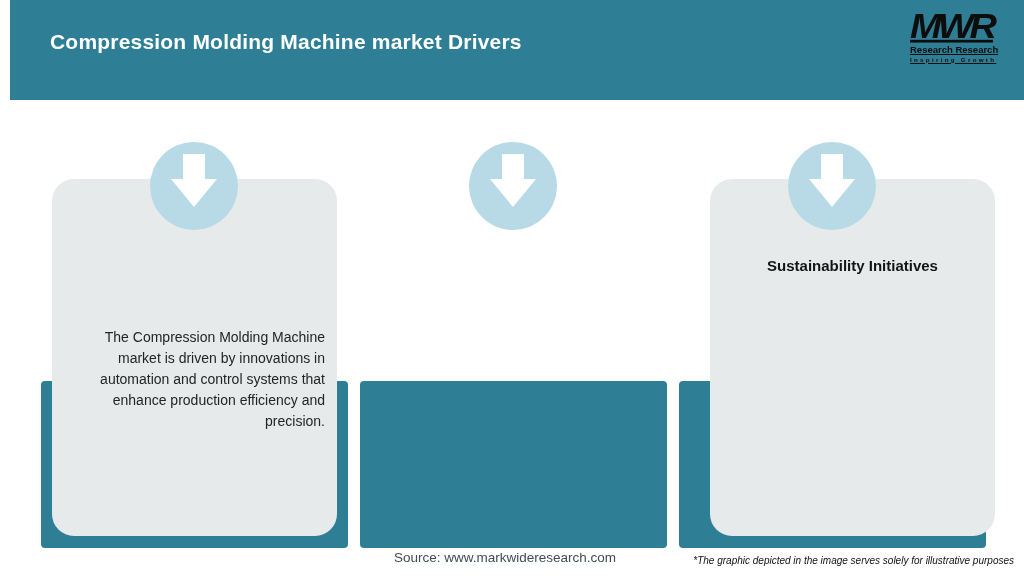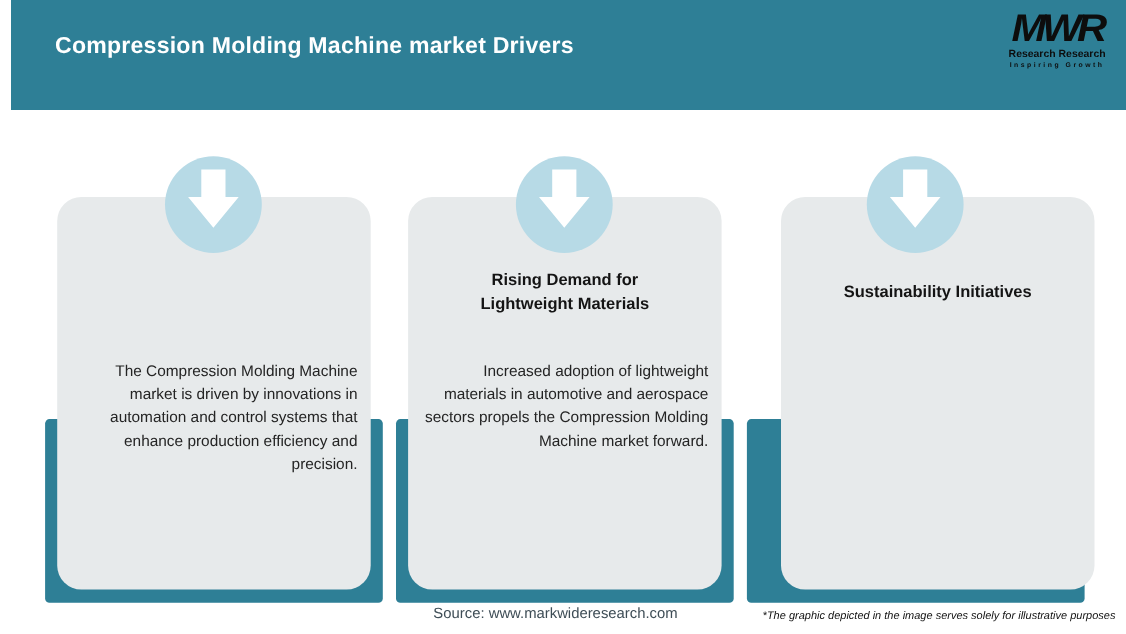--- a/index.html
+++ b/index.html
@@ -35,23 +35,23 @@
     font-weight: bold;
     color: #ffffff;
     letter-spacing: 0.2px;
     white-space: nowrap;
   }
   .brand-logo {
     position: absolute;
     right: 12px;
     top: 8px;
     width: 102px;
-    text-align: center;
     color: #0d0d0d;
     line-height: 1;
+    text-decoration: underline;
   }
   .brand-monogram {
     font-size: 38px;
     font-weight: bold;
     font-style: italic;
     letter-spacing: -4px;
     line-height: 0.95;
     transform: scaleY(0.92);
   }
   .brand-name {
@@ -175,28 +175,20 @@
   <div class="card-backdrop backdrop-2"></div>
 
   <div class="driver-card card-0">
     <div class="card-body">The Compression Molding Machine
 market is driven by innovations in
 automation and control systems that
 enhance production efficiency and
 precision.</div>
   </div>
 
-  <div class="driver-card card-1">
-    <div class="card-title">Rising Demand for
-Lightweight Materials</div>
-    <div class="card-body">Increased adoption of lightweight
-materials in automotive and aerospace
-sectors propels the Compression Molding
-Machine market forward.</div>
-  </div>
 
   <div class="driver-card card-2">
     <div class="card-title">Sustainability Initiatives</div>
   </div>
 
   <div class="arrow-circle-badge circle-0">
     <svg viewBox="0 0 88 88" width="88" height="88">
       <path d="M33 12 H55 V37 H67 L44 65 L21 37 H33 Z" fill="#ffffff"></path>
     </svg>
   </div>

